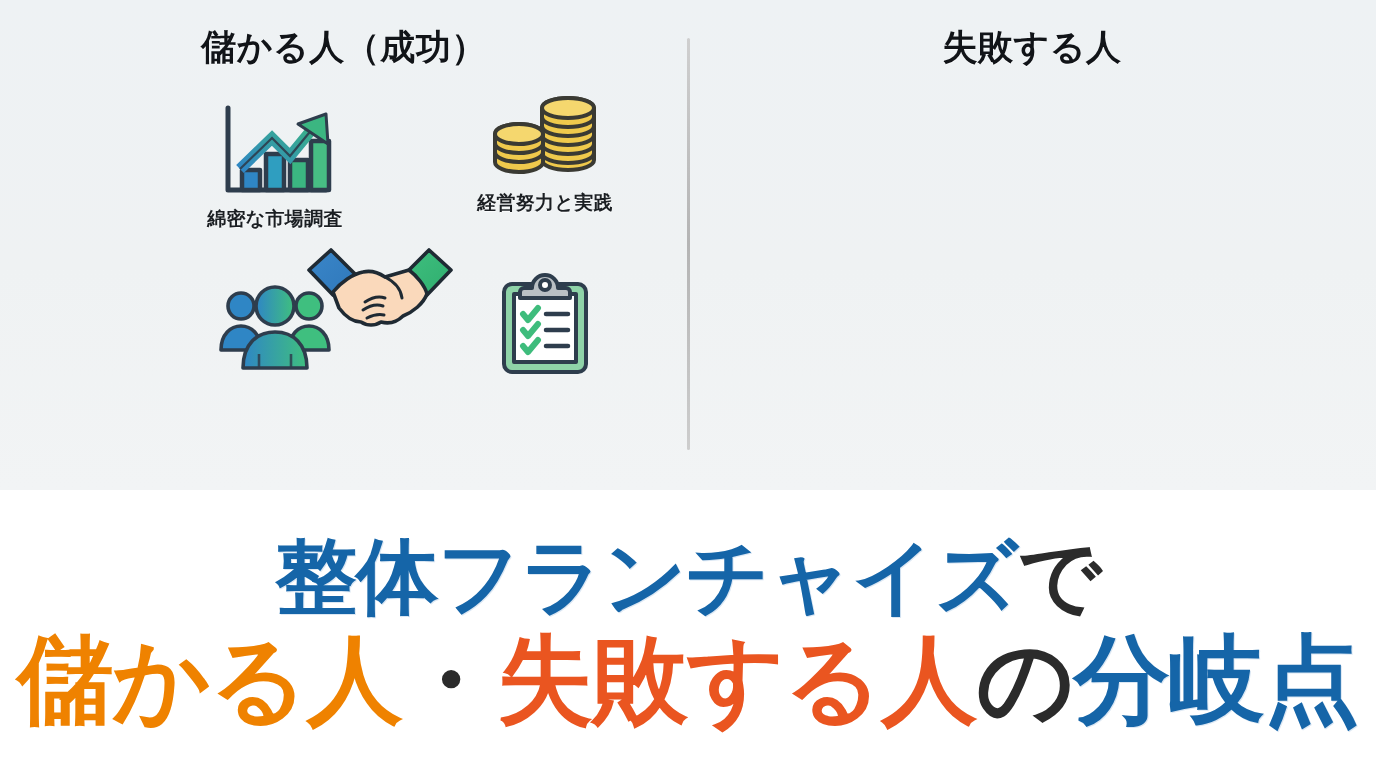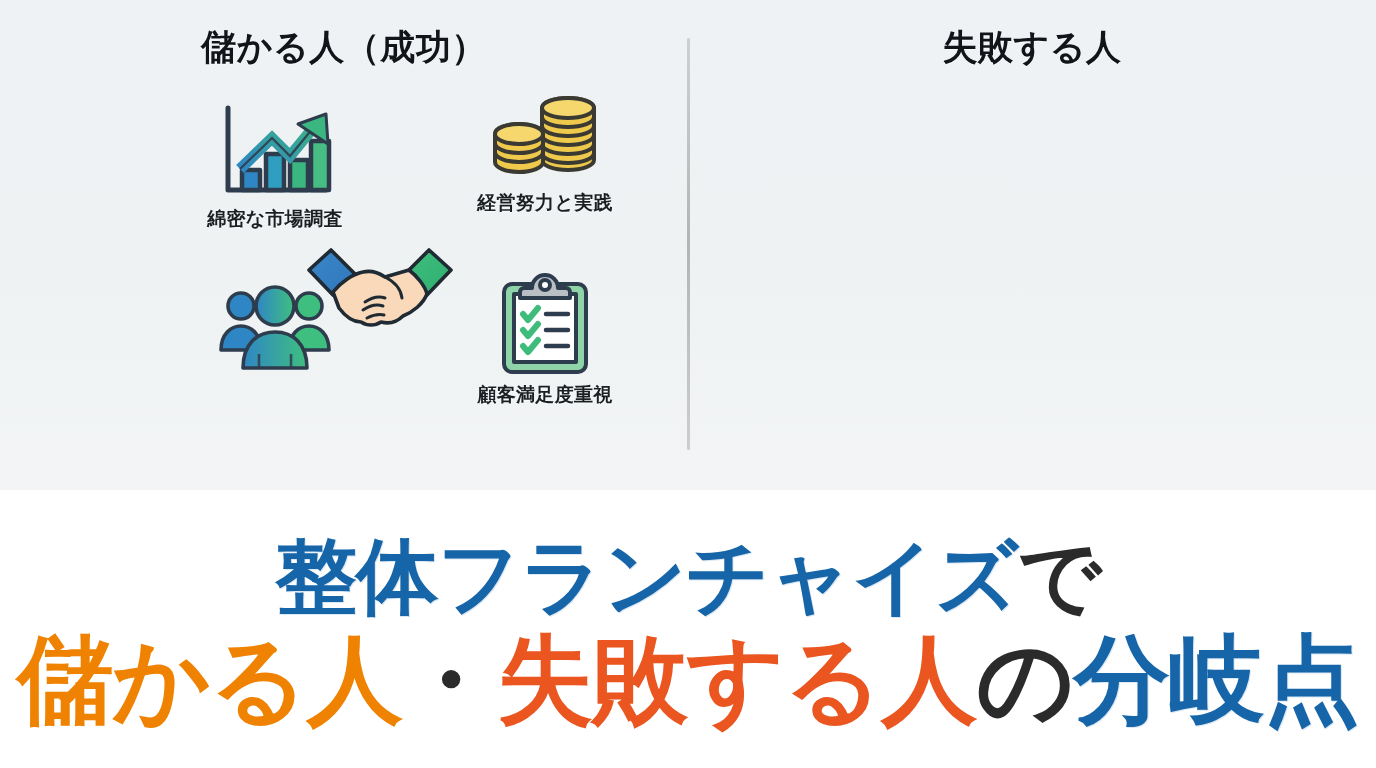--- a/index.html
+++ b/index.html
@@ -287,21 +287,20 @@
             <path d="M31 60 L36 66 L46 54"></path>
             <path d="M31 76 L36 82 L46 70"></path>
           </g>
           <g stroke="#2e3d4d" stroke-width="4.5" stroke-linecap="round">
             <path d="M54 44 L76 44"></path>
               <path d="M54 60 L76 60"></path>
               <path d="M54 76 L76 76"></path>
           </g>
         </svg>
       </div>
-      <div class="caption">顧客満足度重視</div>
     </div>
   </div>
 
   <div class="column right">
 
     <div class="col-heading">
       <span class="htext">
         <span class="hl"></span>
         <span>失敗する人</span>
       </span>

